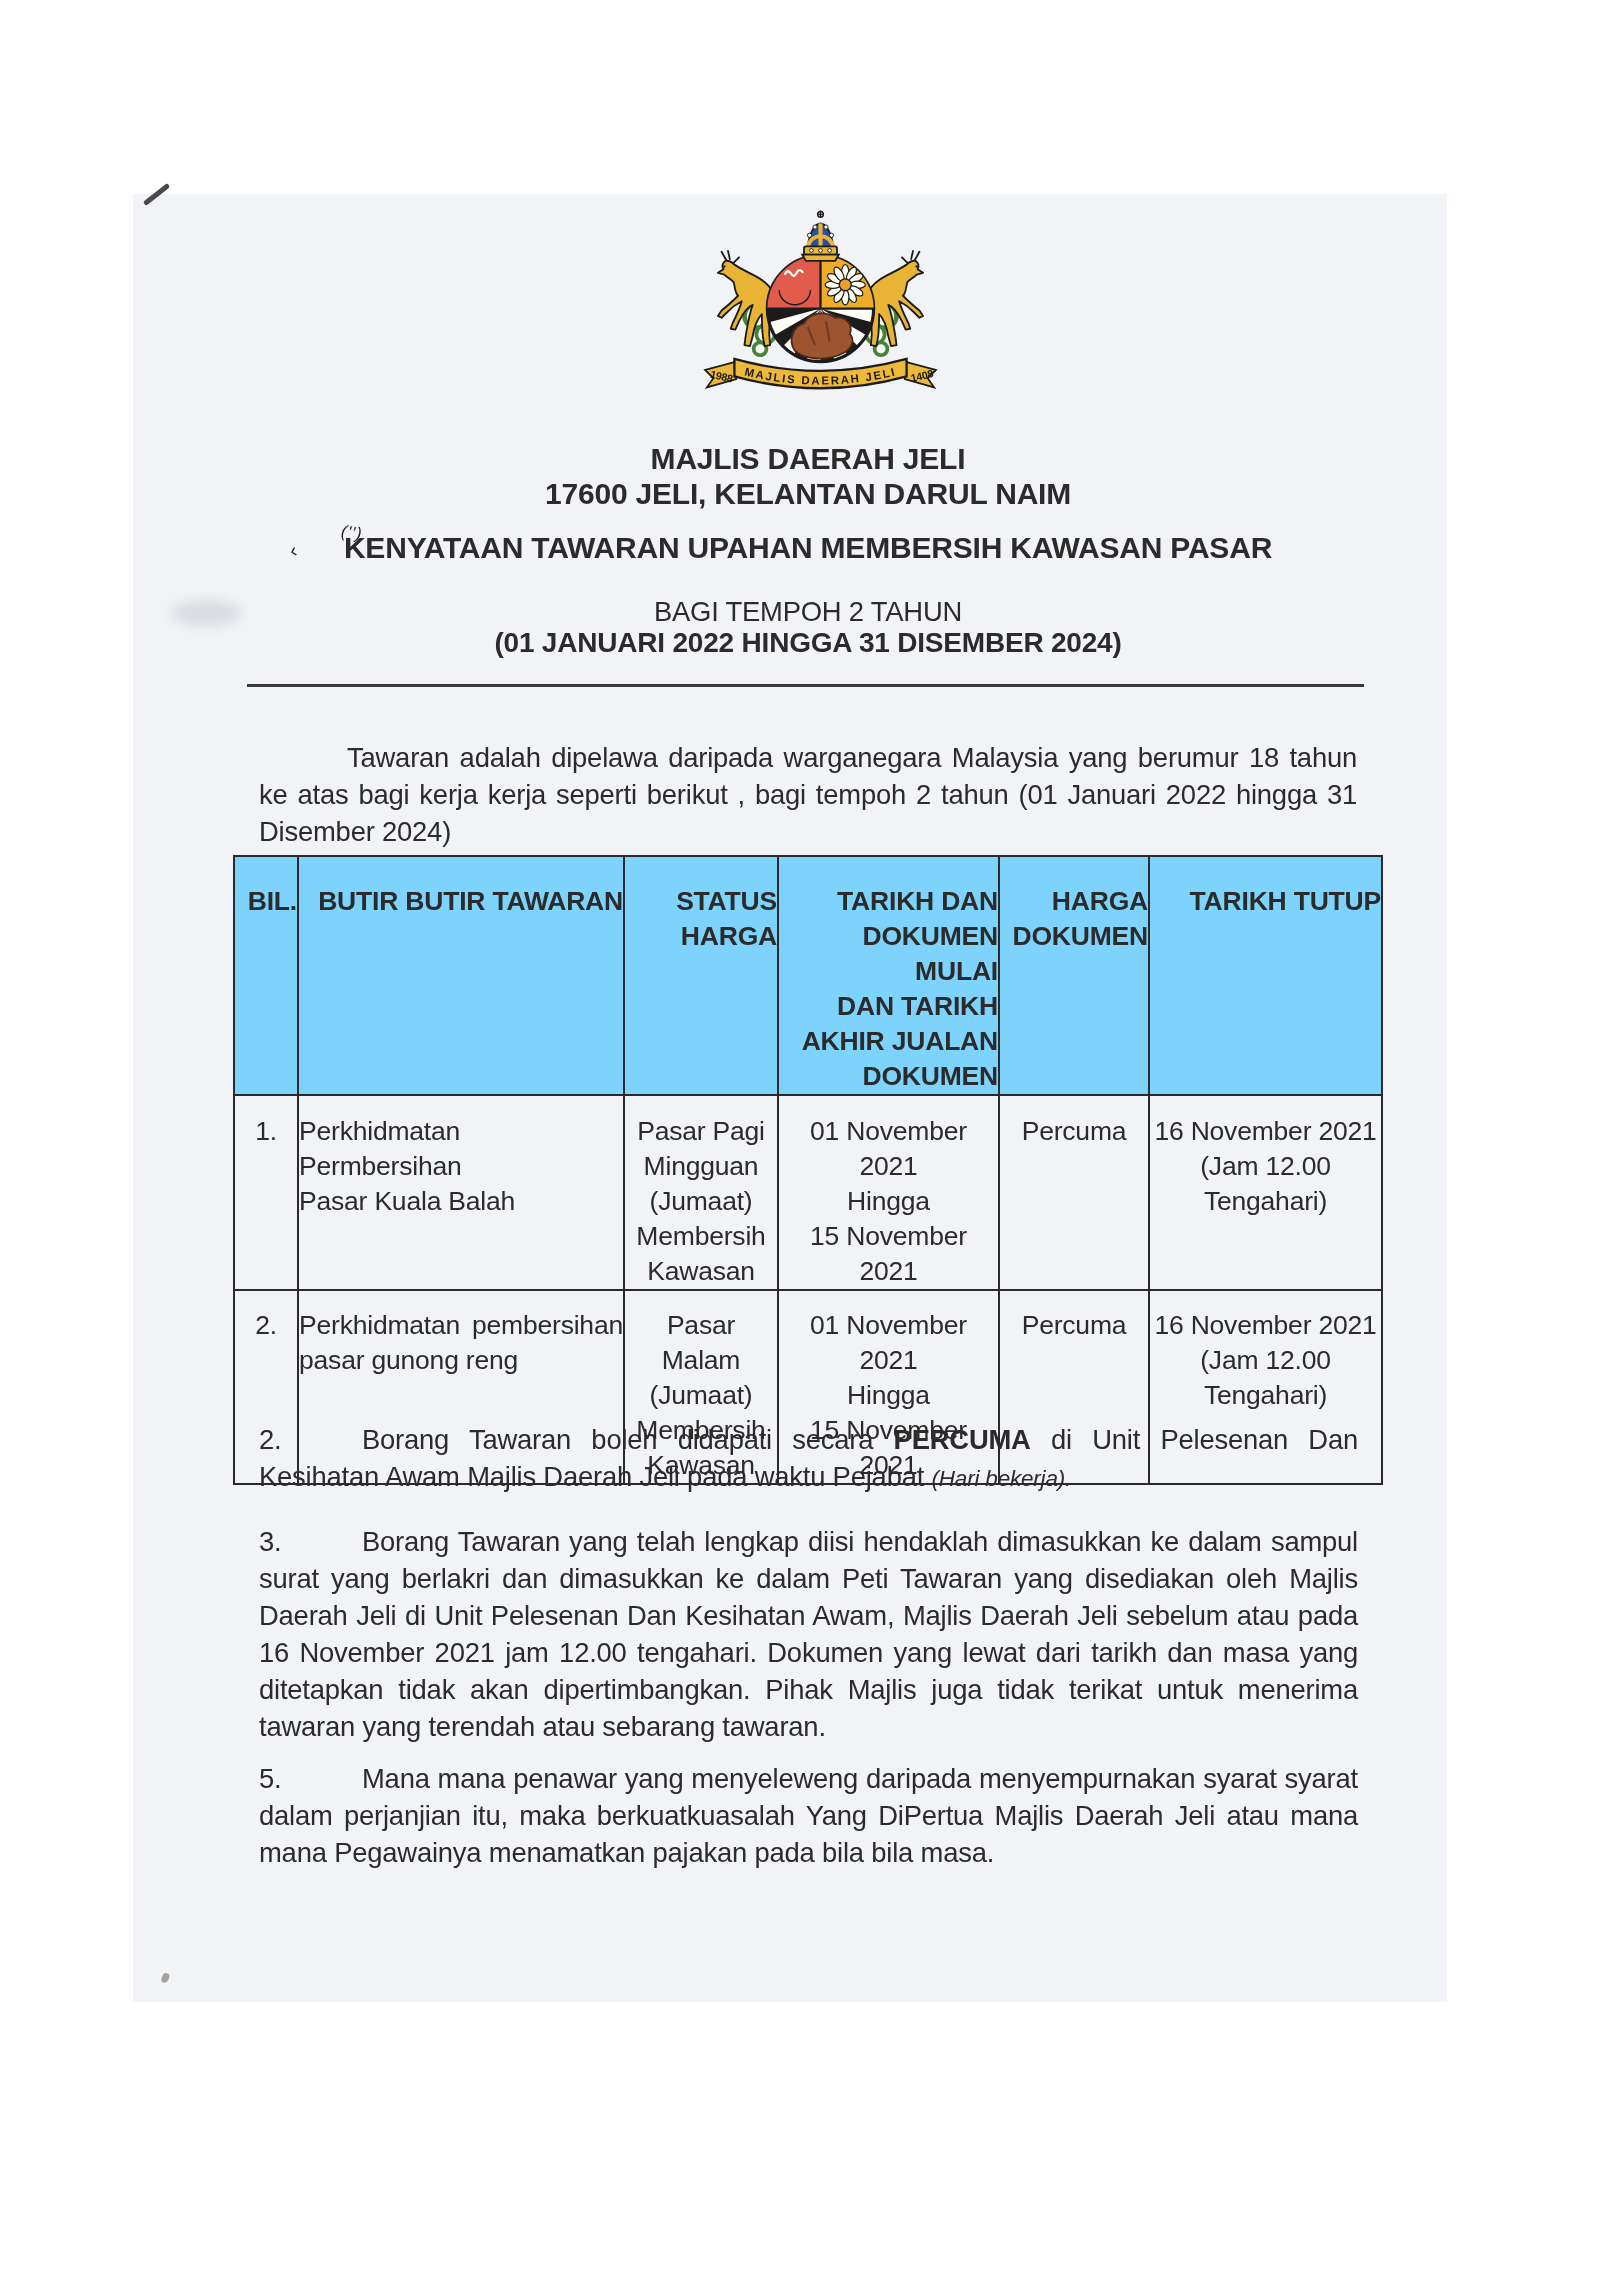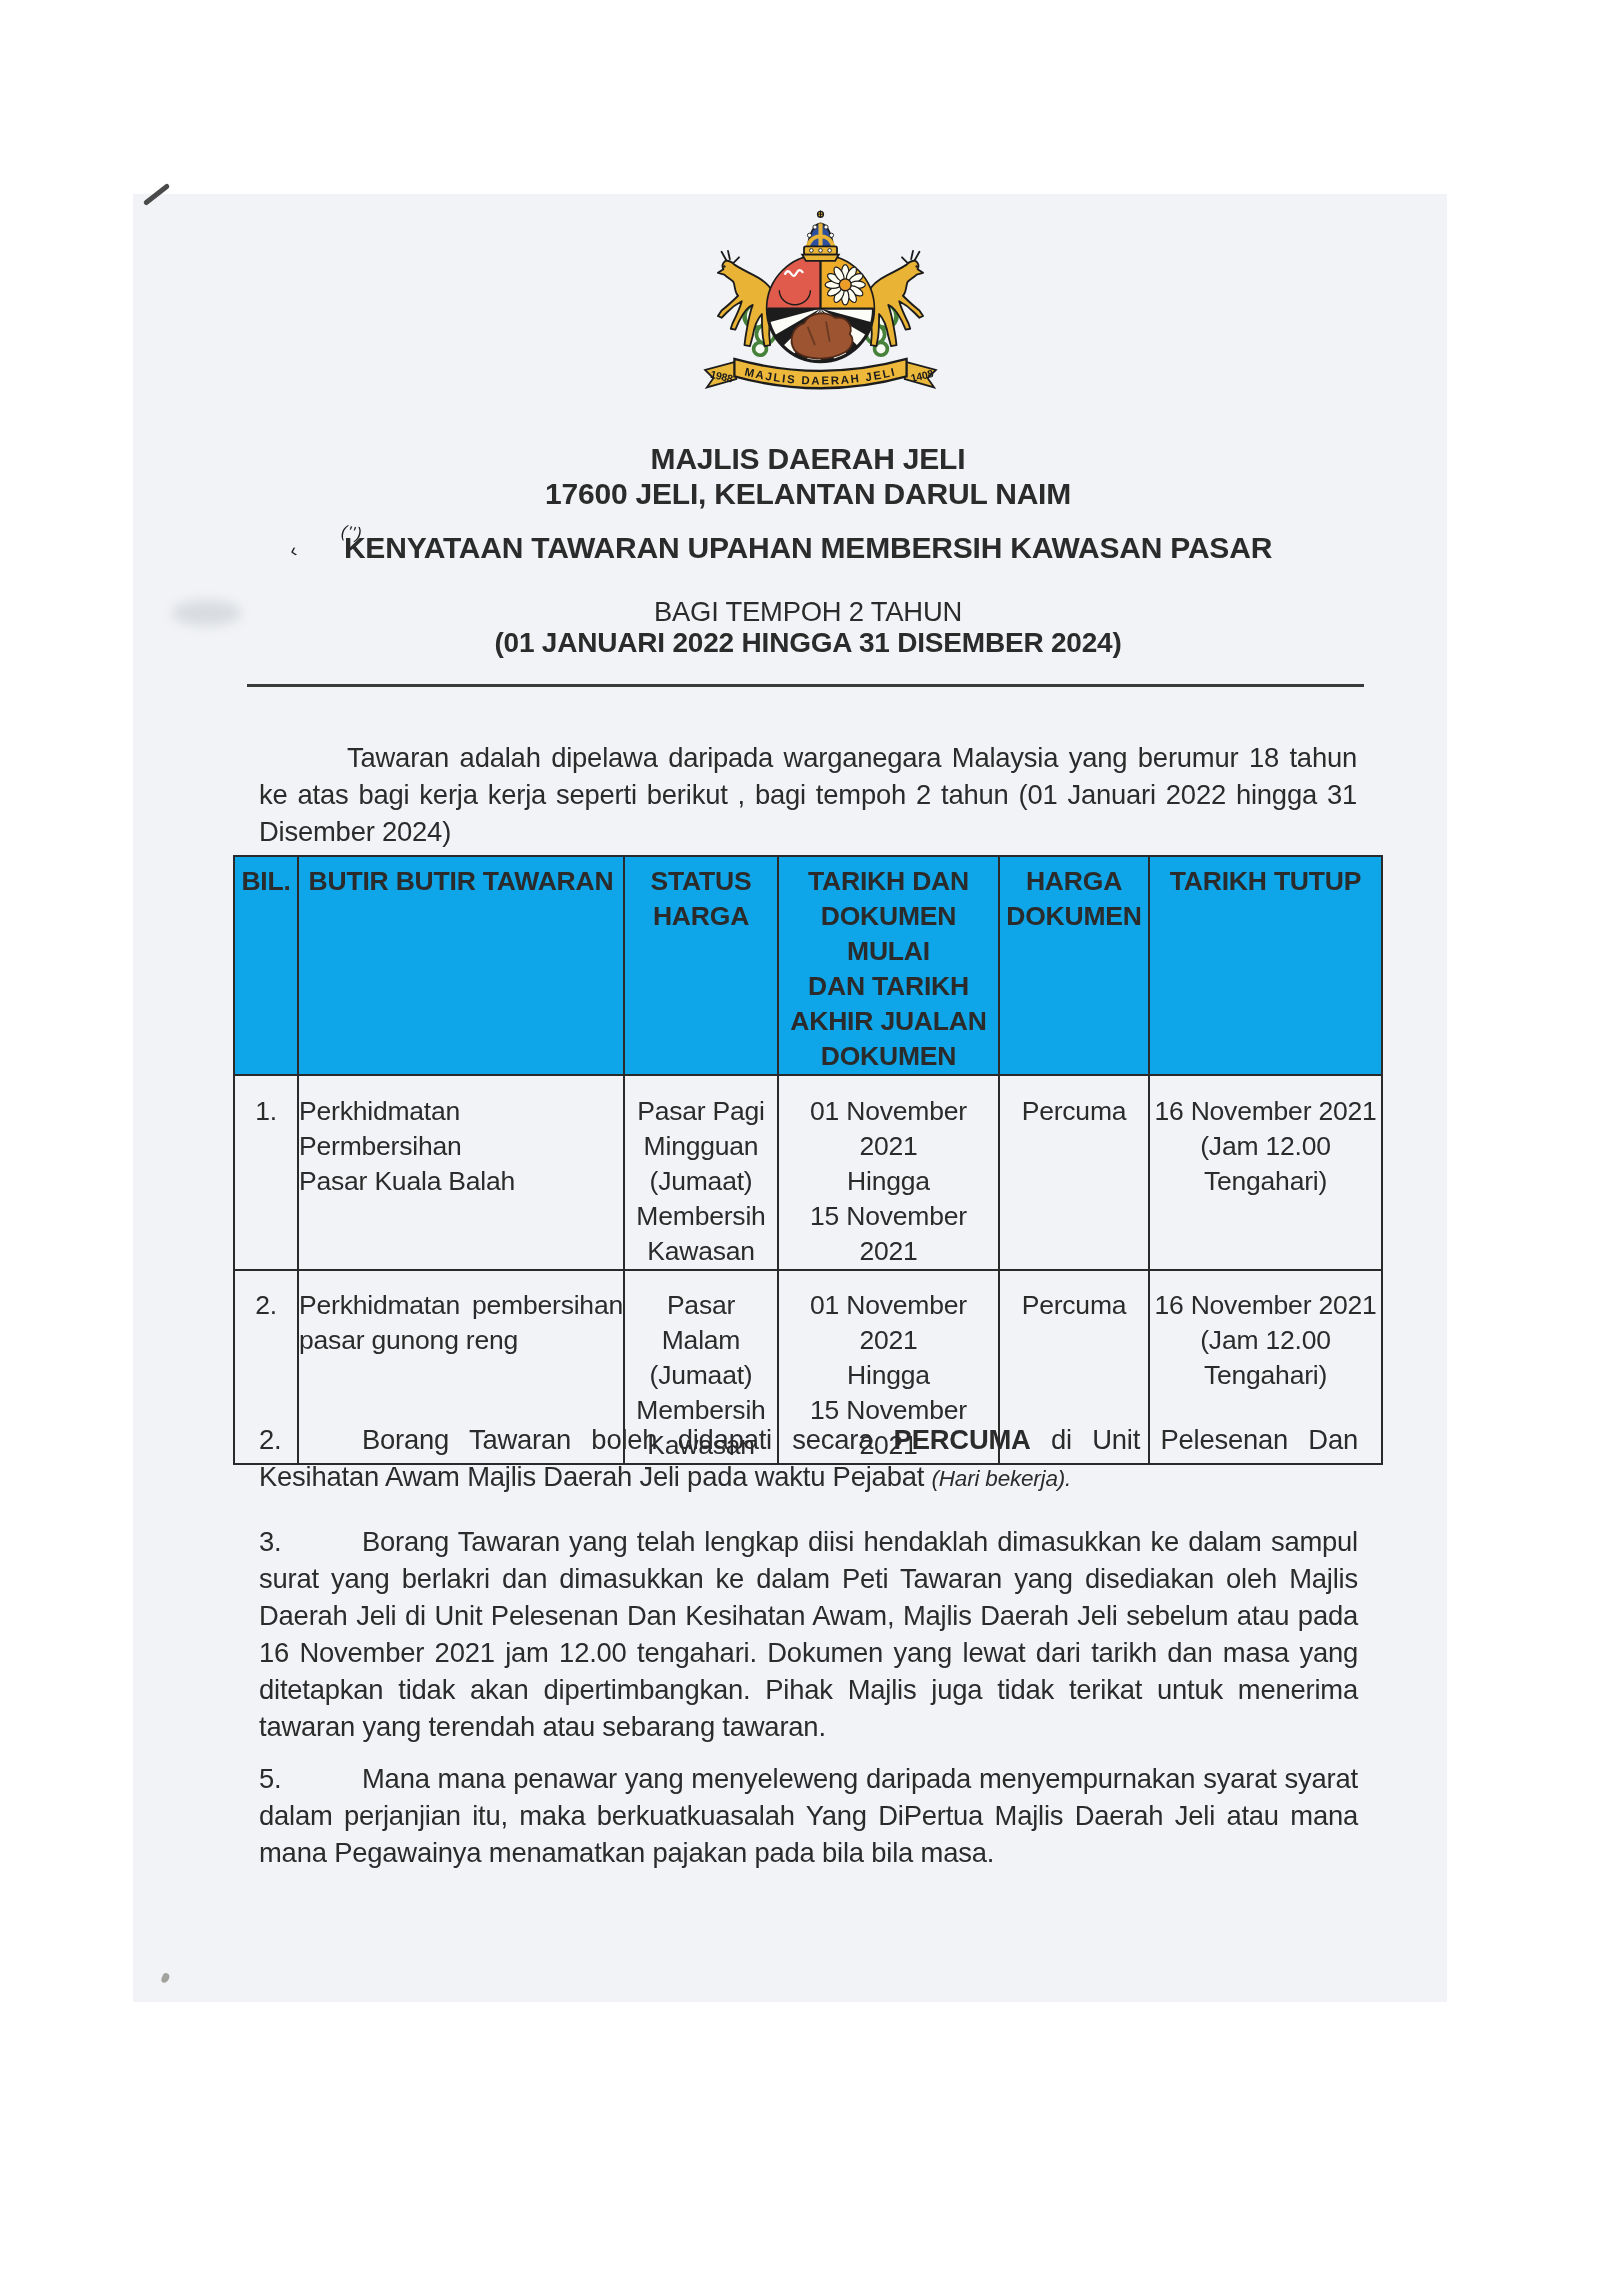--- a/index.html
+++ b/index.html
@@ -13,21 +13,21 @@
   .title-sub1{font-size:27.4px;font-weight:normal;}
   .title-sub2{font-size:28px;font-weight:bold;}
   .rule{position:absolute;left:114px;top:490px;width:1117px;height:2.9px;background:#3a3a3a;}
   .intro{position:absolute;left:126px;top:518px;width:1098px;font-size:27.4px;line-height:37px;
          text-align:justify;text-indent:88px;}
   
   .tender-table{position:absolute;left:100px;top:661px;border-collapse:collapse;table-layout:fixed;
                 width:1148px;font-size:26.5px;line-height:35px;}
   .tender-table th,.tender-table td{border:2.5px solid #2a2a2a;vertical-align:top;padding:0;}
   .tender-table{border:2.9px solid #222;}
-  .tender-table th{background:#0ea5e9;font-weight:bold;text-align:center;padding-top:7px;
+  .tender-table th{background:#7dd3fc;font-weight:bold;text-align:right;padding-top:27px;
                    white-space:pre-line;}
   .tender-table td{padding-top:17.6px;}
   .cell-center{text-align:center;white-space:pre-line;}
   .cell-butir{text-align:left;padding:17.6px 11.8px 0 13.7px;border-radius:22px;}
   .jline{display:block;text-align:justify;text-align-last:justify;}
   .hdr-row{height:185px;} .row1{height:175px;} .row2{height:158px;}
   
   .paras{position:absolute;left:126px;top:1227px;width:1099px;font-size:27.4px;line-height:37px;}
   .para{margin:0;text-align:justify;}
   .p2{margin-bottom:25.5px;} .p3{margin-bottom:15.7px;} .p4{margin-bottom:29px;}

